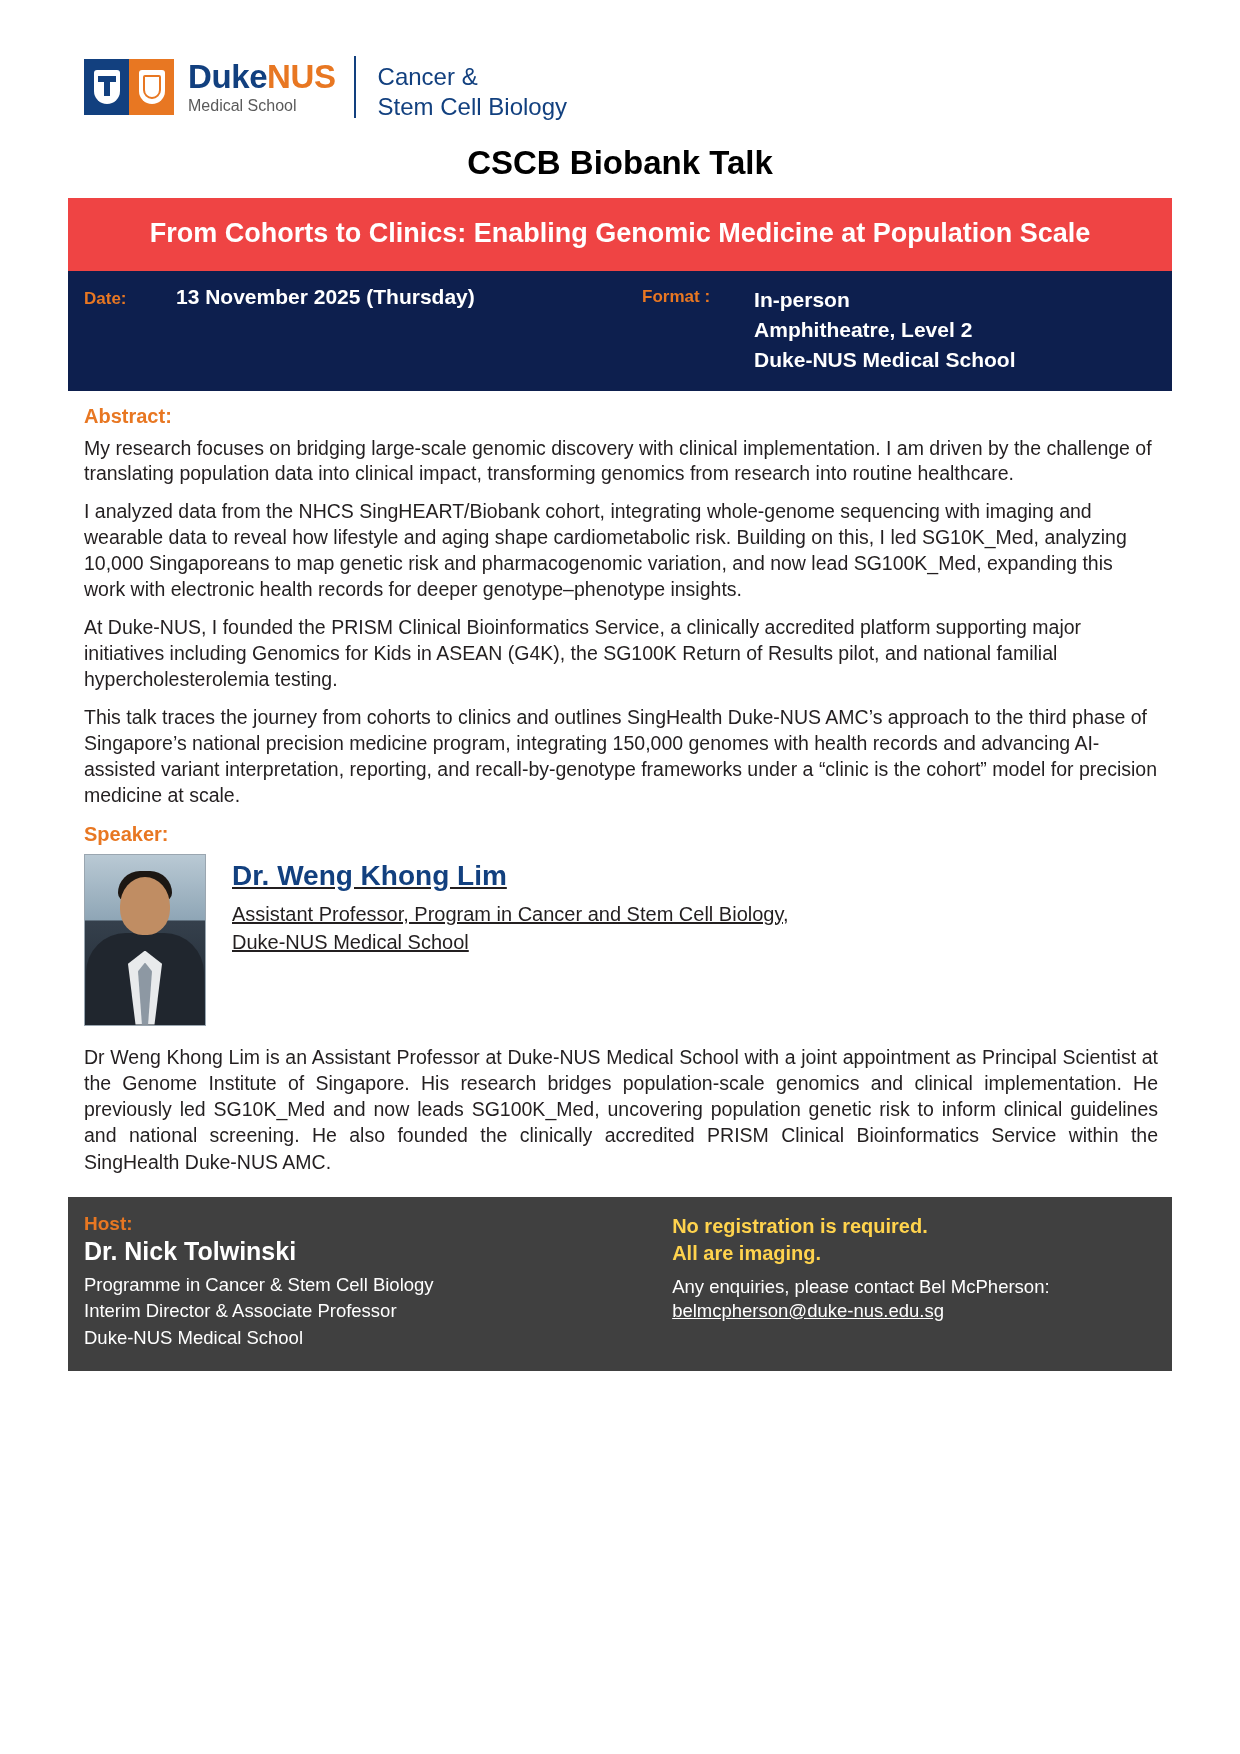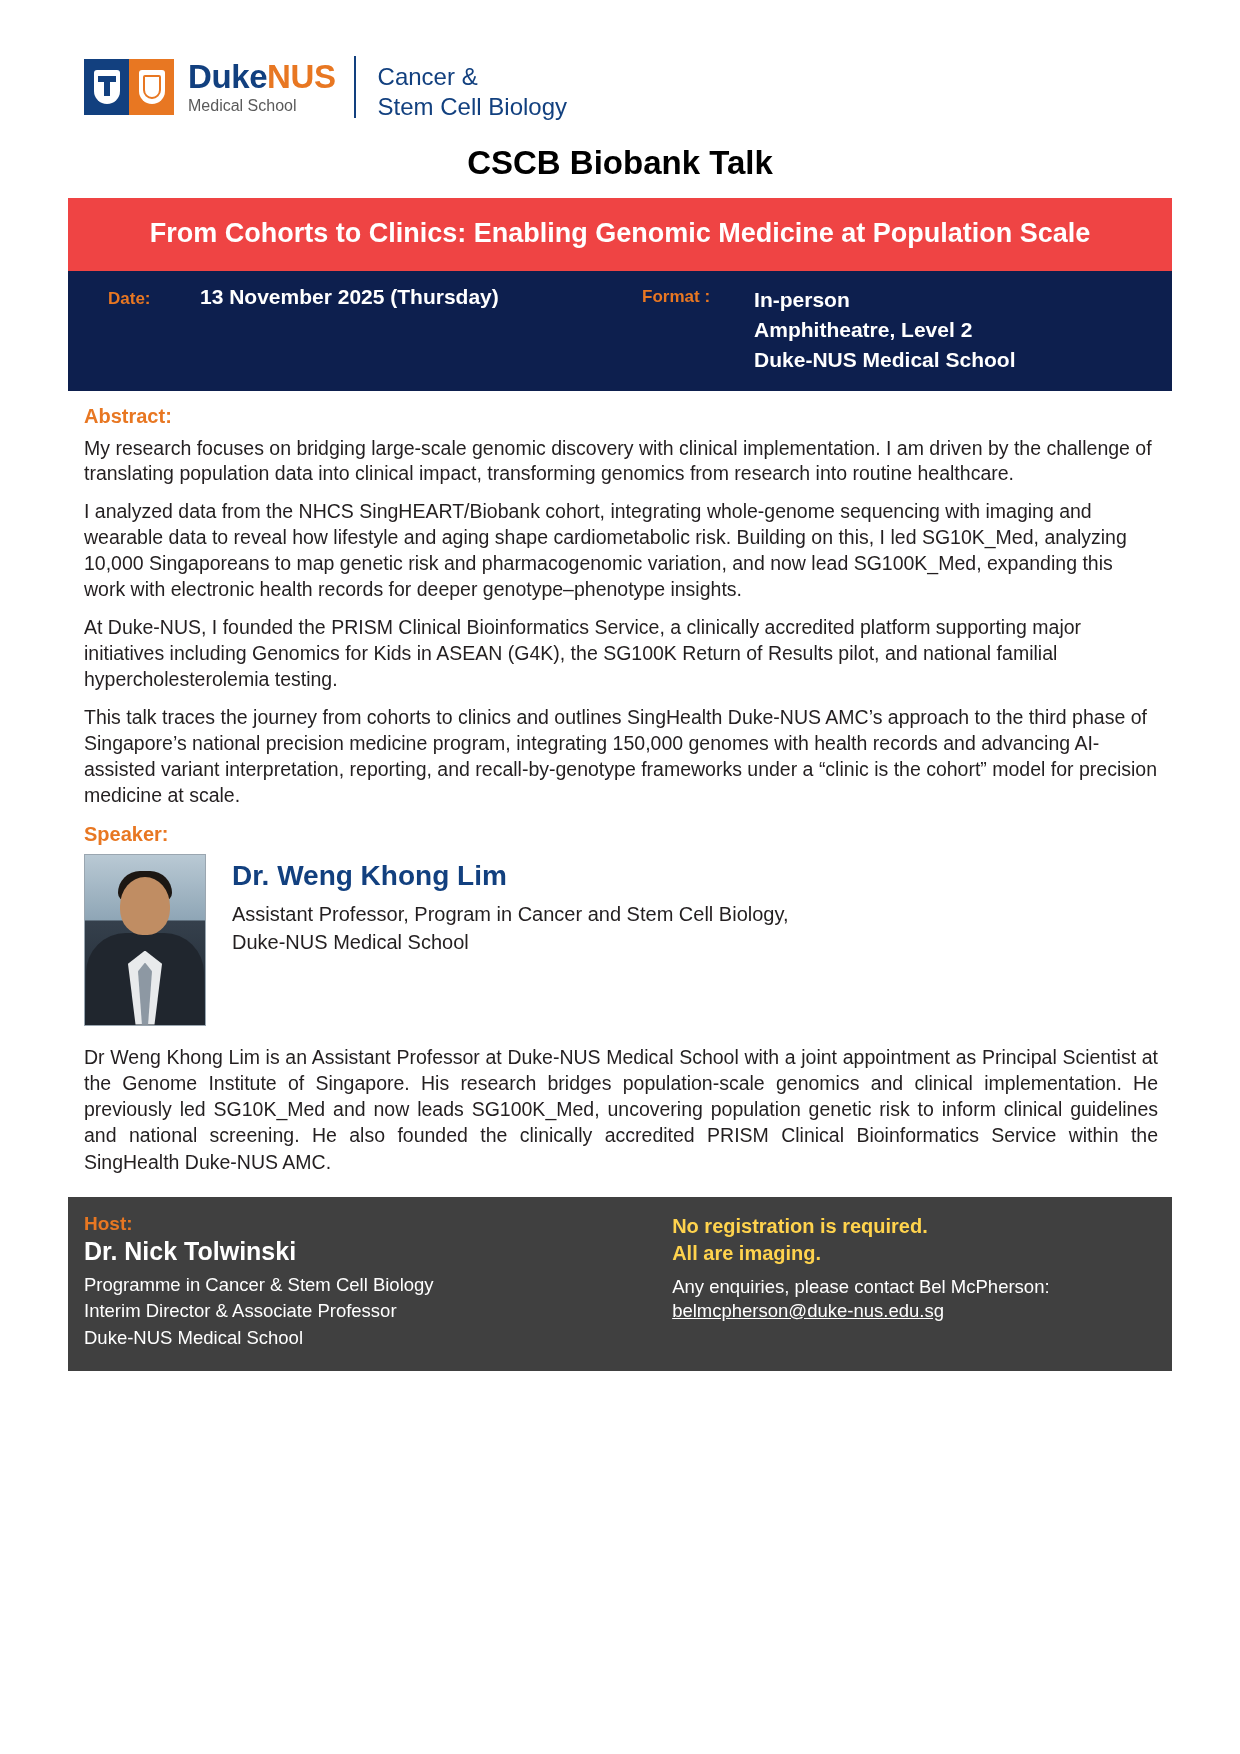--- a/index.html
+++ b/index.html
@@ -152,21 +152,20 @@
   }
   .info-right {
     width: 48%;
     box-sizing: border-box;
     display: flex;
   }
   .info-line {
     display: flex;
     align-items: baseline;
     margin-bottom: 3px;
-    margin-left: 24px;
   }
   .info-label {
     color: #e87722;
     font-weight: bold;
     font-size: 17px;
     width: 92px;
     flex: none;
   }
   .info-value {
     font-size: 21px;
@@ -200,20 +199,21 @@
     font-size: 19.5px;
     line-height: 1.33;
     margin: 0 0 12px 0;
     color: #231f20;
   }
 
   
   .speaker-block {
     display: flex;
     margin-top: 4px;
+    text-decoration: underline;
   }
   .photo {
     width: 122px;
     height: 172px;
     flex: none;
     background: linear-gradient(#b9c9d4 0%, #8fa6b6 38%, #35404c 39%, #1d2630 100%);
     position: relative;
     overflow: hidden;
     border: 1px solid #9aa6b0;
     box-sizing: border-box;

